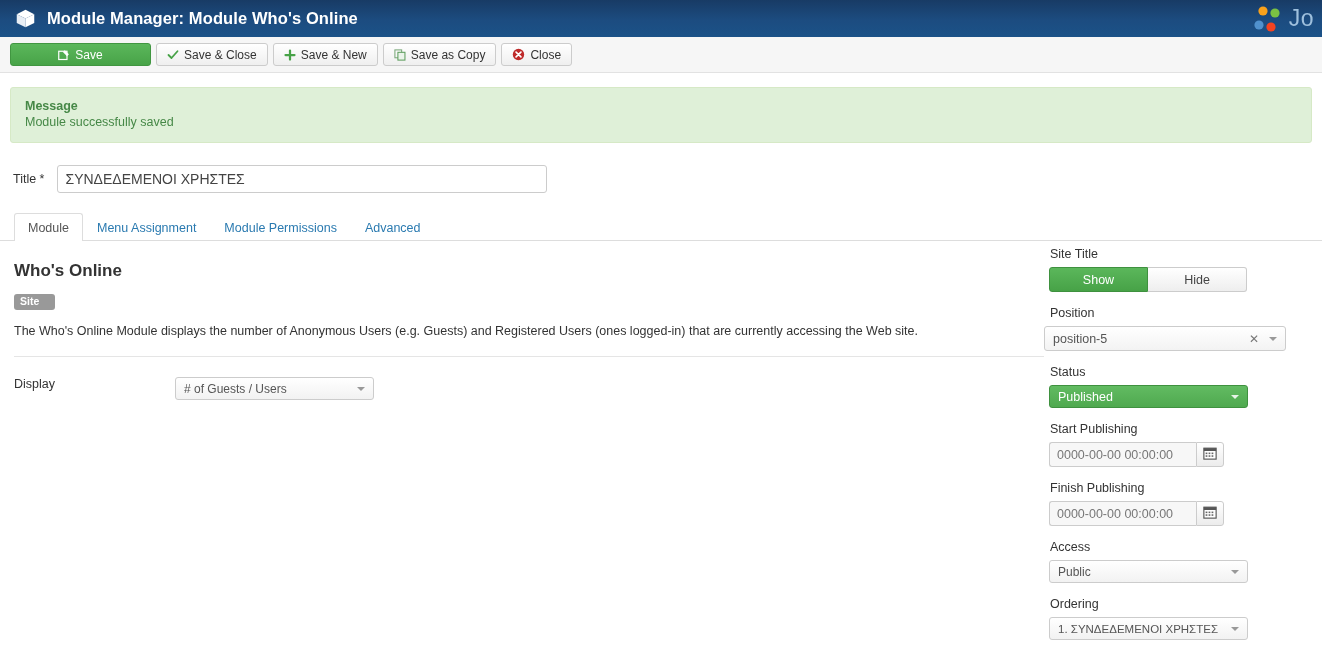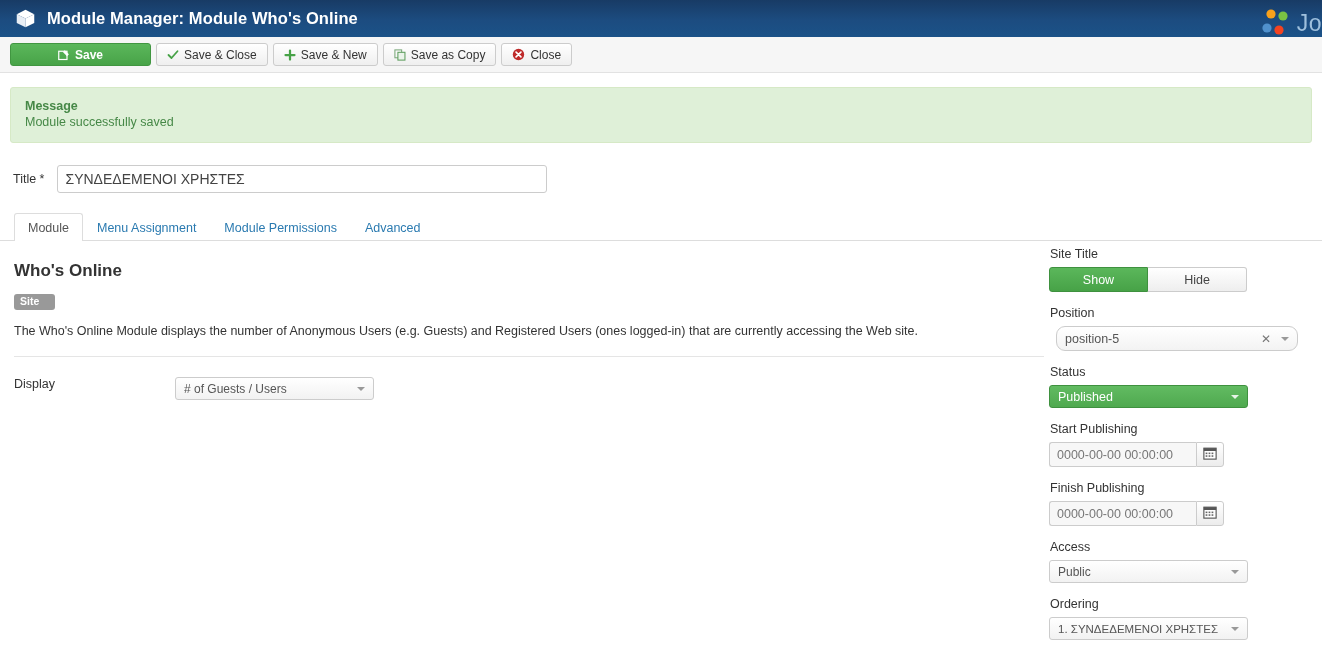--- a/index.html
+++ b/index.html
@@ -26,22 +26,22 @@
     display: flex; align-items: center;
   }
   #header-title {
     color: #ffffff;
     font-size: 16.5px;
     font-weight: bold;
     letter-spacing: .1px;
     white-space: nowrap;
   }
   #brand {
-    position: absolute; right: 0; top: 0;
-    height: 37px; display: flex; align-items: flex-end;
+    position: absolute; right: 8px; top: 0;
+    height: 37px; display: flex; align-items: center;
     padding-right: 0;
   }
   #brand-text {
     color: #9fc0dd; font-size: 23px;
     margin-left: 4px; letter-spacing: .5px;
   }
 
   
   #toolbar {
     width: 1322px; height: 36px;
@@ -62,21 +62,21 @@
     background: linear-gradient(to bottom, #ffffff 0%, #efefef 100%);
     color: #333333;
     cursor: pointer;
     white-space: nowrap;
   }
   .tb-btn.primary {
     width: 141px;
     background: linear-gradient(to bottom, #5bb75b 0%, #48a348 100%);
     border-color: #419641;
     color: #ffffff;
-    font-weight: bold;
+    font-weight: normal;
   }
   .tb-ico { display: inline-flex; align-items: center; }
 
   
   #message {
     margin: 14px 10px 0 10px;
     width: 1302px;
     min-height: 56px;
     background: #dff0d8;
     border: 1px solid #d6e9c6;
@@ -226,24 +226,24 @@
   }
   .bg-btn:first-child { border-radius: 3px 0 0 3px; }
   .bg-btn:last-child { border-radius: 0 3px 3px 0; border-left: none; }
   .bg-btn.on {
     background: linear-gradient(to bottom, #5bb75b 0%, #47a247 100%);
     border-color: #3f913f;
     color: #ffffff;
   }
 
   #position-field {
-    margin-left: 12px;
+    margin-left: 0;
     width: 242px; height: 25px;
     border: 1px solid #cccccc;
-    border-radius: 9px;
+    border-radius: 3px;
     background: linear-gradient(to bottom, #ffffff 0%, #f3f3f3 100%);
     display: flex; align-items: center;
     padding: 0 6px 0 8px;
     font-size: 12.5px;
     color: #555555;
     position: relative;
     cursor: pointer;
   }
   #position-clear {
     position: absolute; right: 26px;

